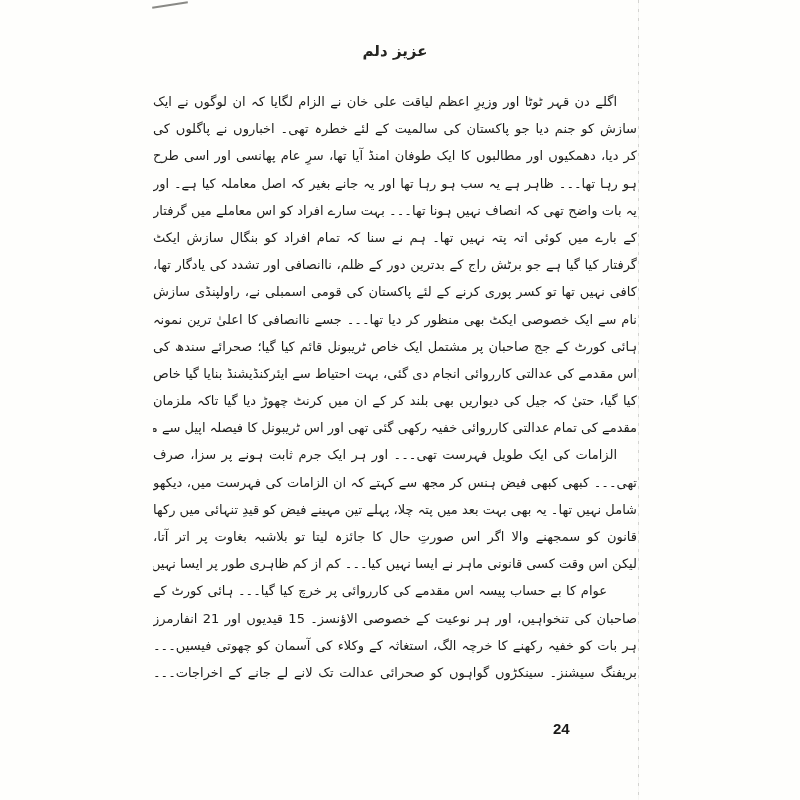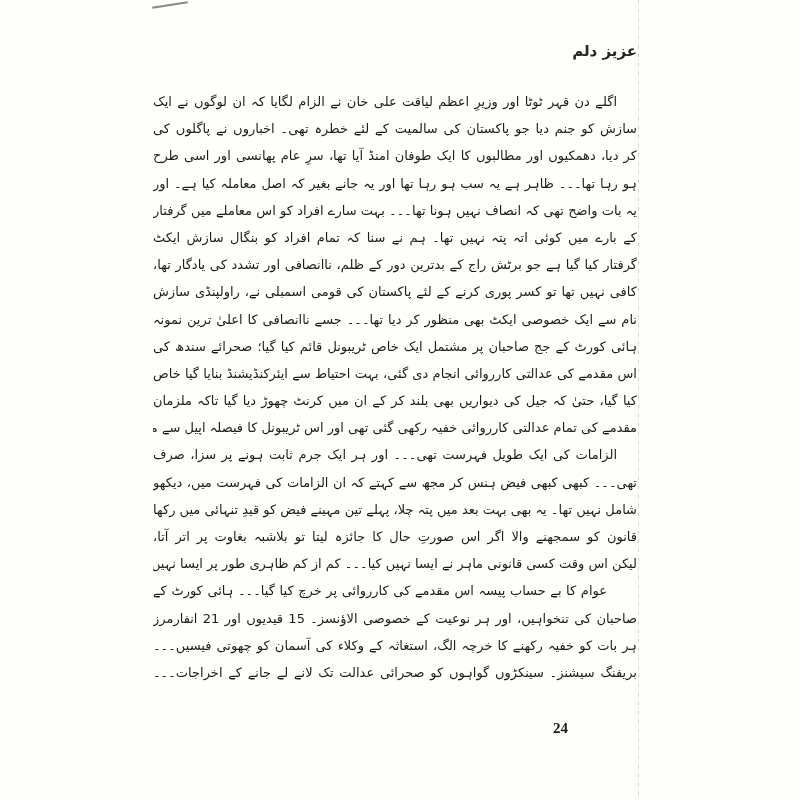--- a/index.html
+++ b/index.html
@@ -37,21 +37,21 @@
       to bottom,
       rgba(60,60,55,0.22) 0px, rgba(60,60,55,0.22) 3px,
       rgba(60,60,55,0.04) 3px, rgba(60,60,55,0.04) 9px
     );
   }
   .header-title {
     position: absolute;
     top: 42px;
     left: 153px;
     width: 484px;
-    text-align: right;
+    text-align: center;
     direction: rtl;
     font-size: 15px;
     font-weight: bold;
     color: #262622;
     letter-spacing: 0.5px;
   }
   .text-block {
     position: absolute;
     top: 88px;
     left: 153px;
@@ -73,21 +73,21 @@
     text-align-last: justify;
   }
   .line.first { padding-right: 20px; }
   .para-3 .line.first { padding-right: 30px; }
   .line.last { text-align: right; text-align-last: right; }
   .para-3 .line.last { padding-left: 38px; padding-right: 40px; }
   .page-number {
     position: absolute;
     top: 720px;
     left: 553px;
-    font-family: Liberation Serif, serif;
+    font-family: Liberation Sans, sans-serif;
     font-weight: bold;
     font-size: 15px;
     color: #1a1a18;
   }
 </style>
 </head>
 <body>
 
 <div class="page">
 

